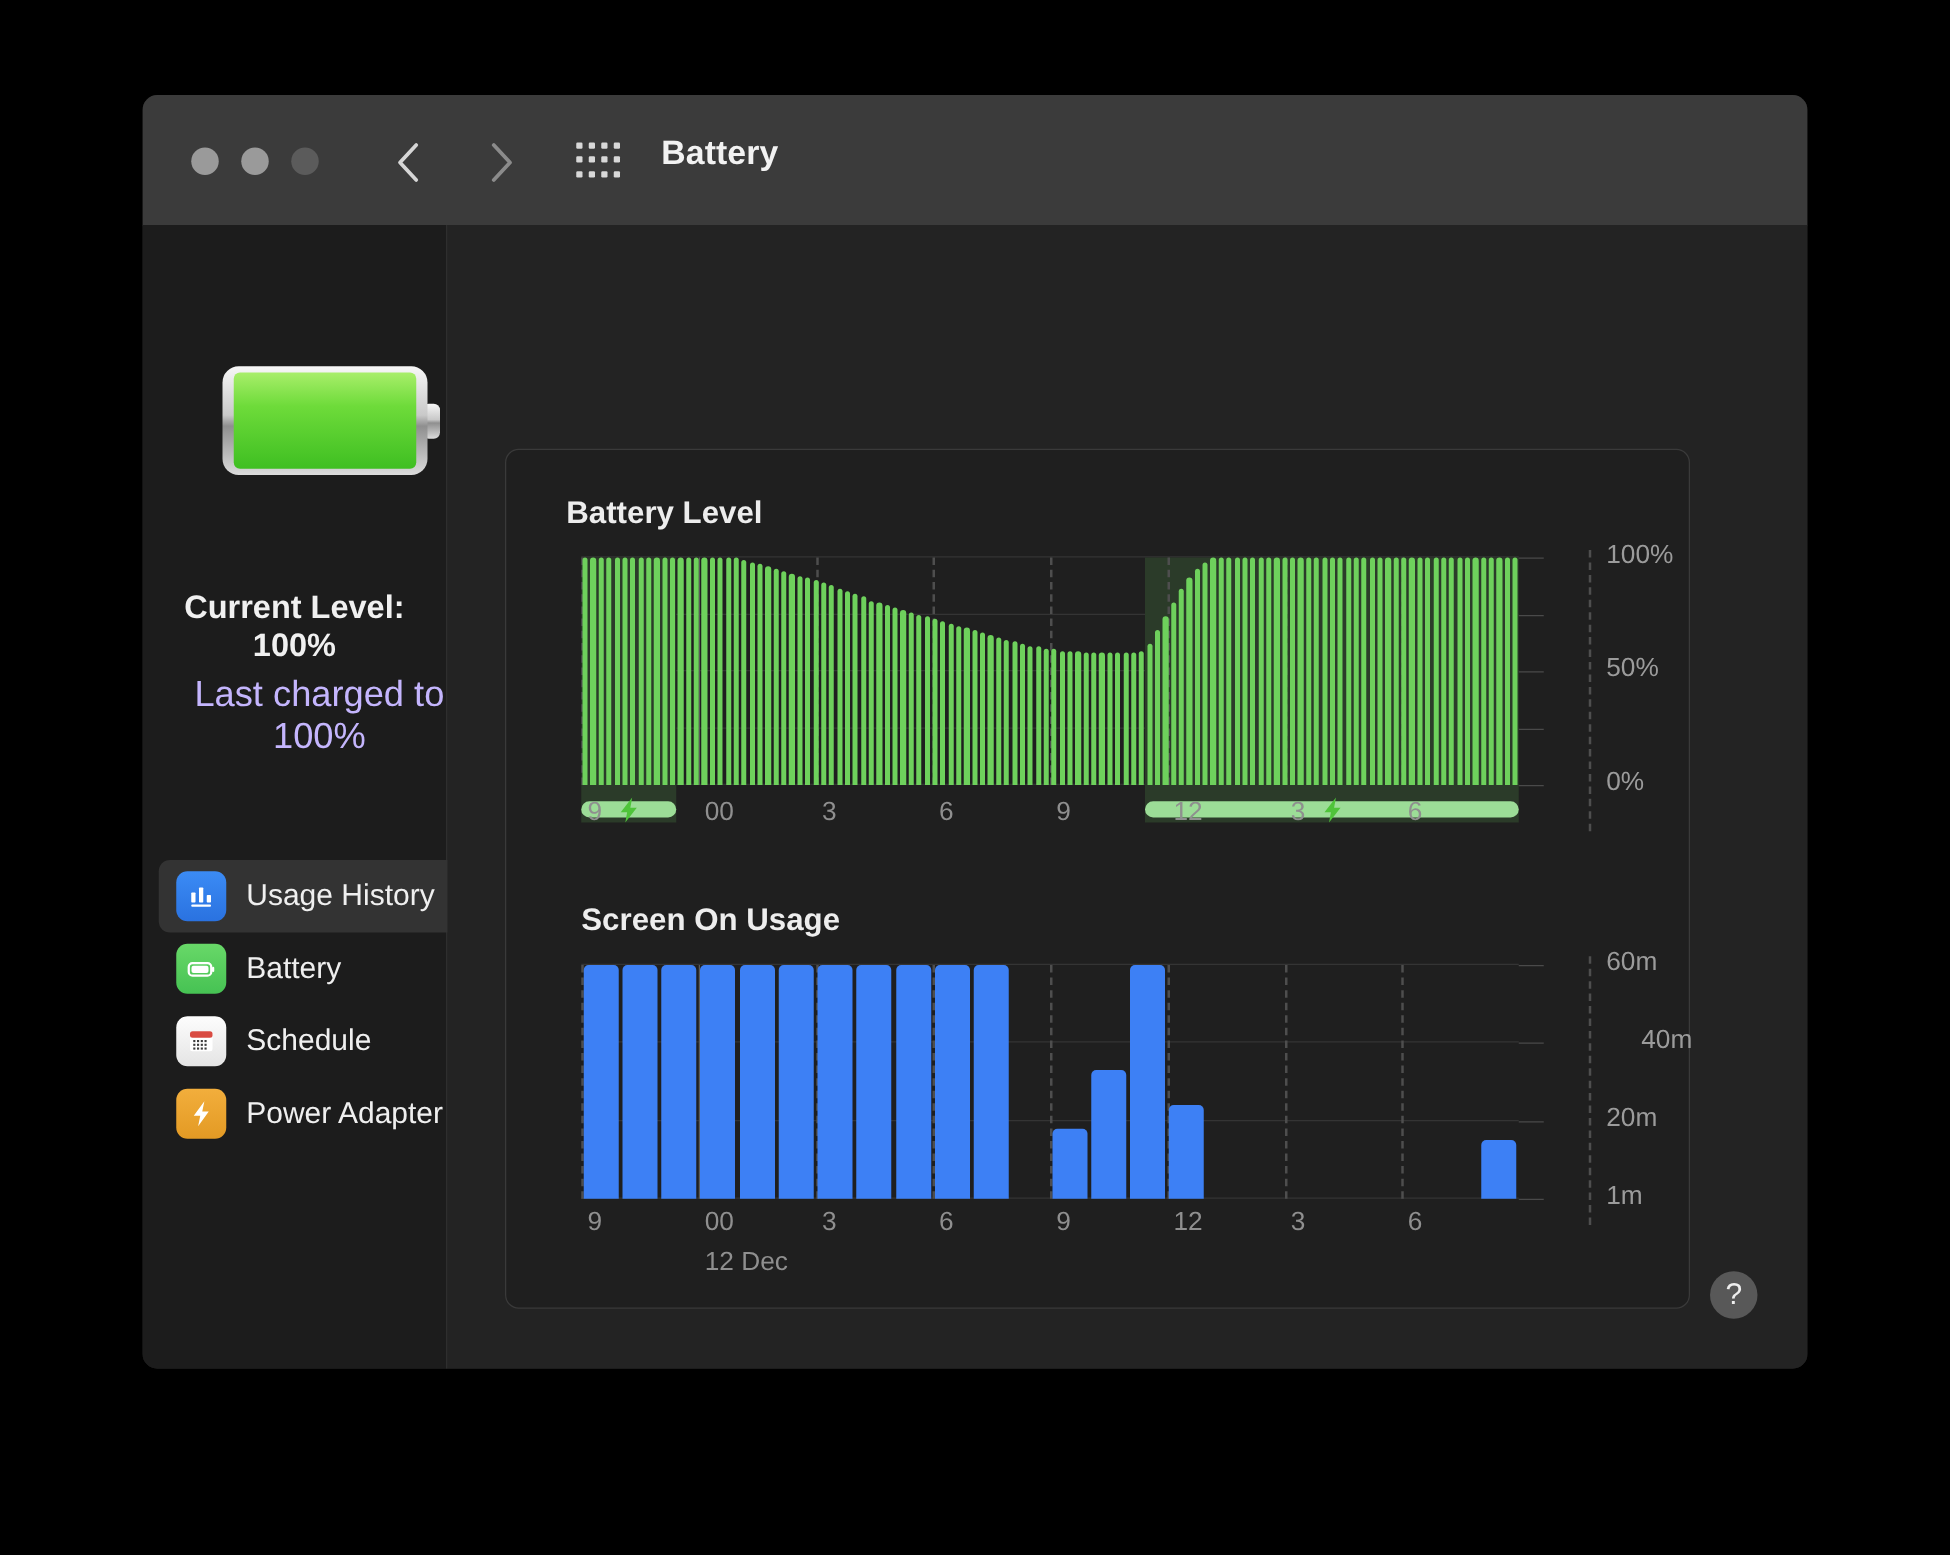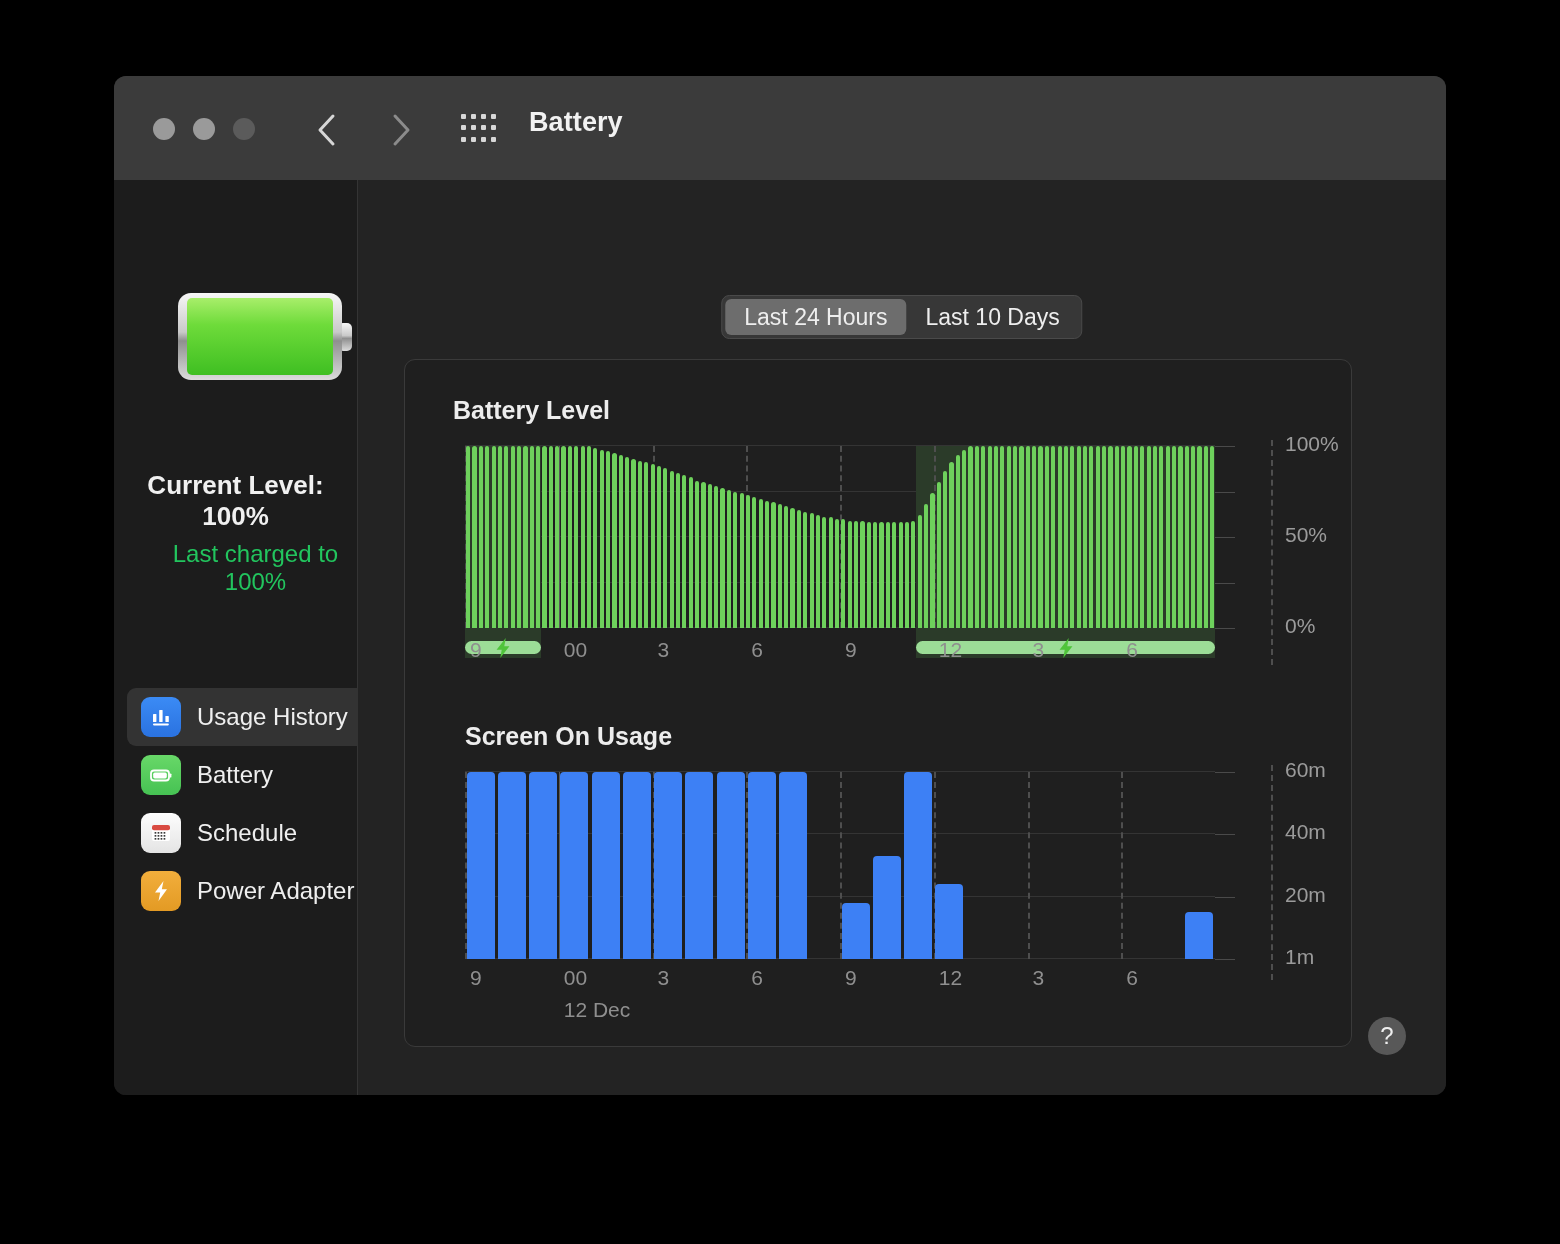--- a/index.html
+++ b/index.html
@@ -135,22 +135,22 @@
     width: 100%;
     text-align: center;
   }
   #current-level {
     font-size: 26px;
     font-weight: bold;
     color: #f0f0f0;
     margin-bottom: 8px;
   }
   #last-charged {
-    font-size: 24px;
-    color: #22c55e;
+    font-size: 29px;
+    color: #c4b5fd;
     margin-bottom: 5px;
     margin-left: 40px;
   }
   #charge-time {
     font-size: 23px;
     color: #a9a9a9;
   }
 
   #sidebar-list {
     position: absolute;
@@ -458,24 +458,20 @@
             </svg>
           </span>
           <span class="side-label">Power Adapter</span>
         </div>
 
       </div>
     </div>
 
     <div id="main">
 
-      <div id="segmented">
-        <div class="seg active">Last 24 Hours</div>
-        <div class="seg">Last 10 Days</div>
-      </div>
 
       <div id="chart-card">
 
         <div class="chart-title" id="title-battery">Battery Level</div>
 
         <div class="plot" id="plot-battery">
           <div class="plot-inner" id="batt-inner">
               <div class="gridline" style="bottom: 182px;"></div>
               <div class="gridline" style="bottom: 136.5px;"></div>
               <div class="gridline" style="bottom: 91px;"></div>
@@ -672,21 +668,21 @@
               <div class="bar-screen" style="left: 314.1px; width: 28.05px; height: 187px;"></div>
               <div class="bar-screen" style="left: 376.6px; width: 28.05px; height: 56.1px;"></div>
               <div class="bar-screen" style="left: 407.85px; width: 28.05px; height: 102.85px;"></div>
               <div class="bar-screen" style="left: 439.1px; width: 28.05px; height: 187px;"></div>
               <div class="bar-screen" style="left: 470.35px; width: 28.05px; height: 74.8px;"></div>
               <div class="bar-screen" style="left: 720.35px; width: 28.05px; height: 46.75px;"></div>
             </div>
         </div>
         <div id="screen-axis">
             <div class="ylab" style="left: 880px; top: 398px;">60m</div>
-            <div class="ylab" style="left: 880px; top: 460.333px;">40m</div>
+            <div class="ylab" style="left: 908px; top: 460.333px;">40m</div>
             <div class="ylab" style="left: 880px; top: 522.667px;">20m</div>
             <div class="ylab" style="left: 880px; top: 585px;">1m</div>
             <div class="ytick" style="left: 810px; top: 412px;"></div>
             <div class="ytick" style="left: 810px; top: 474.333px;"></div>
             <div class="ytick" style="left: 810px; top: 536.667px;"></div>
             <div class="ytick" style="left: 810px; top: 599px;"></div>
             <div style="position: absolute; left: 866px; top: 405px; height: 215px; border-left: 2px dashed rgb(78, 78, 78);"></div>
             <div class="xlab" style="left: 65px; top: 606px;">9</div>
             <div class="xlab" style="left: 158.75px; top: 606px;">00</div>
             <div class="xlab" style="left: 252.5px; top: 606px;">3</div>

